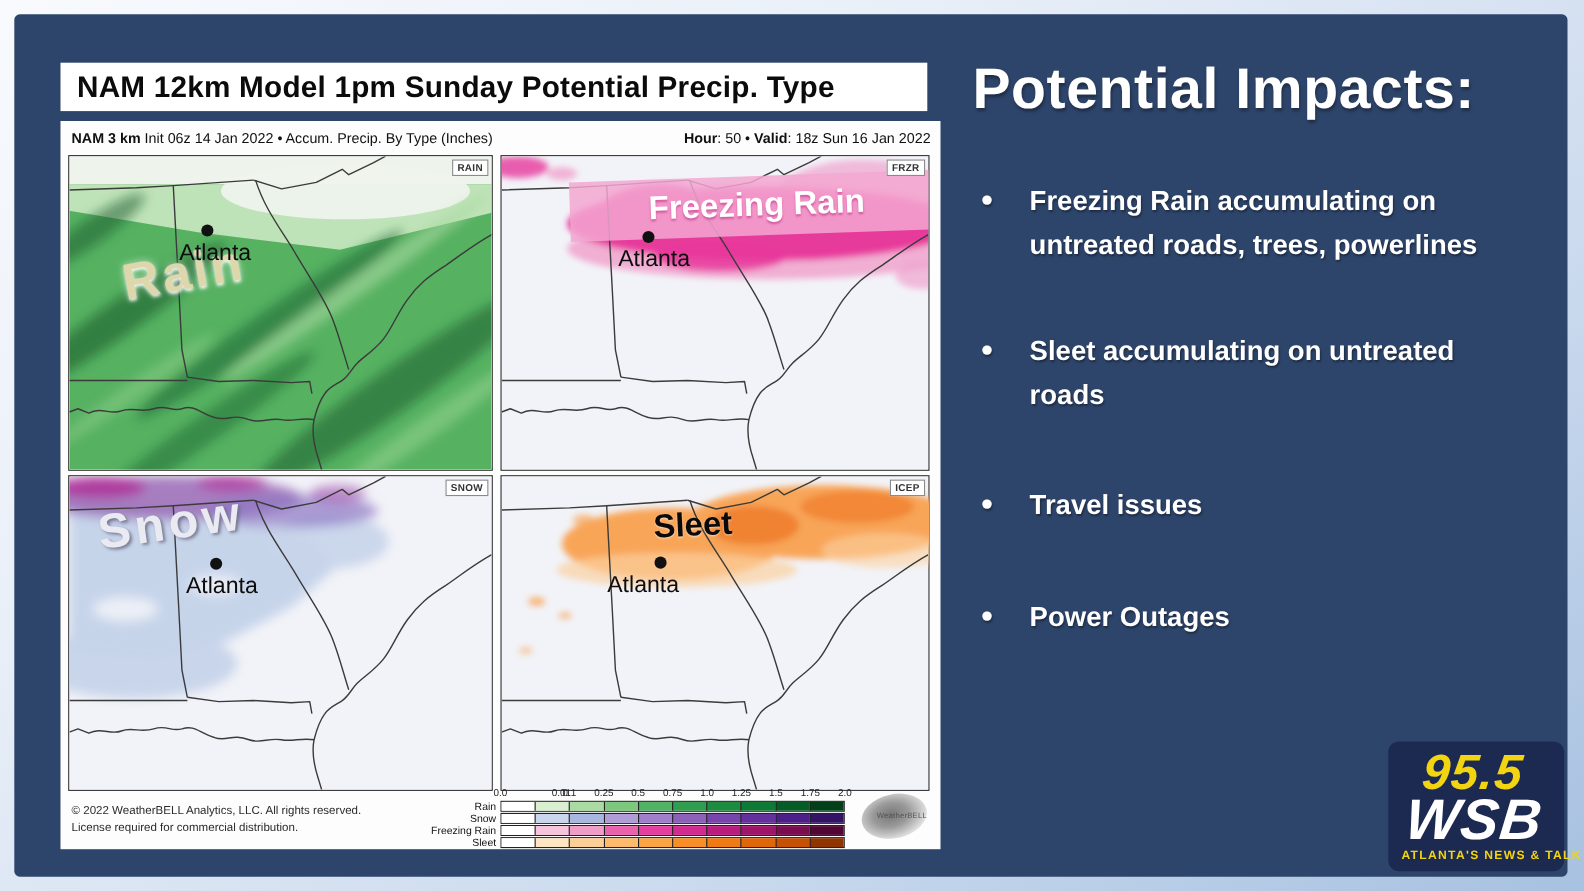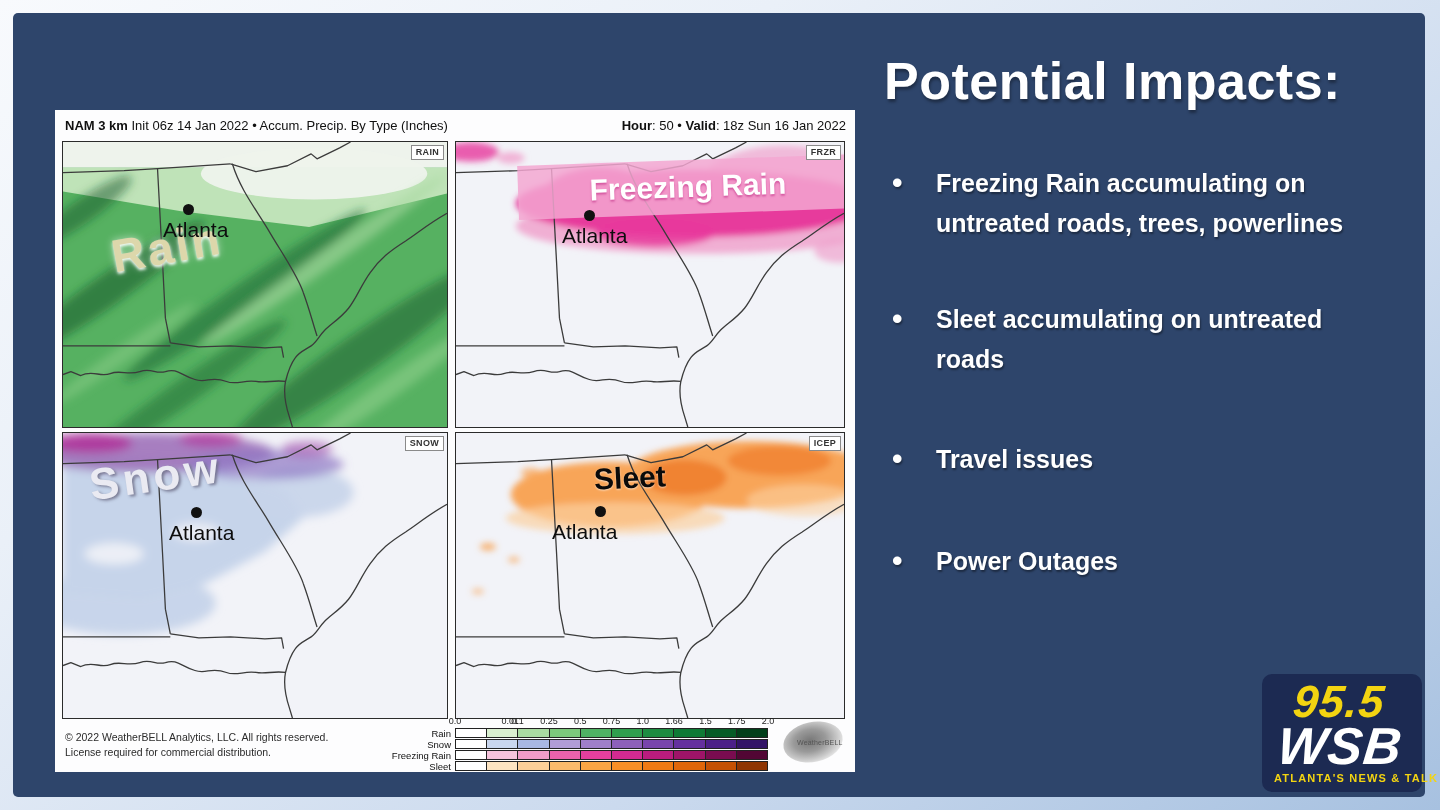--- a/index.html
+++ b/index.html
@@ -90,20 +90,23 @@
         <feGaussianBlur stdDeviation="5"></feGaussianBlur>
       </filter>
     <filter id="soft3">
         <feGaussianBlur stdDeviation="3"></feGaussianBlur>
       </filter>
   </defs>
 </svg>
 
 <div class="stage">
 
+  <div class="title-bar">
+    <span>NAM 12km Model 1pm Sunday Potential Precip. Type</span>
+  </div>
 
   <div class="panel">
 
     <div class="panel-header">
       <div>
         <b>NAM 3 km</b><span> Init 06z 14 Jan 2022 • Accum. Precip. By Type (Inches)</span>
       </div>
       <div>
         <b>Hour</b><span>: 50 • </span><b>Valid</b><span>: 18z Sun 16 Jan 2022</span>
       </div>
@@ -201,21 +204,21 @@
     </div>
 
     <div class="legend-ticks">
         <span class="tick" style="left: 0px;">0.0</span>
         <span class="tick" style="left: 31.3px; padding-left: 48px;">0.01</span>
         <span class="tick" style="left: 62.6px;">0.1</span>
         <span class="tick" style="left: 93.9px;">0.25</span>
         <span class="tick" style="left: 125.2px;">0.5</span>
         <span class="tick" style="left: 156.5px;">0.75</span>
         <span class="tick" style="left: 187.8px;">1.0</span>
-        <span class="tick" style="left: 219.1px;">1.66</span>
+        <span class="tick" style="left: 219.1px;">1.25</span>
         <span class="tick" style="left: 250.4px;">1.5</span>
         <span class="tick" style="left: 281.7px;">1.75</span>
         <span class="tick" style="left: 313px;">2.0</span>
       </div>
     <div class="legend-rows">
       <div class="legend-row">
         <div class="lr-label">Rain</div>
         <div class="lr-cells">
             <div class="cell" style="background: rgb(255, 255, 255);"></div>
             <div class="cell" style="background: rgb(217, 239, 208);"></div>

